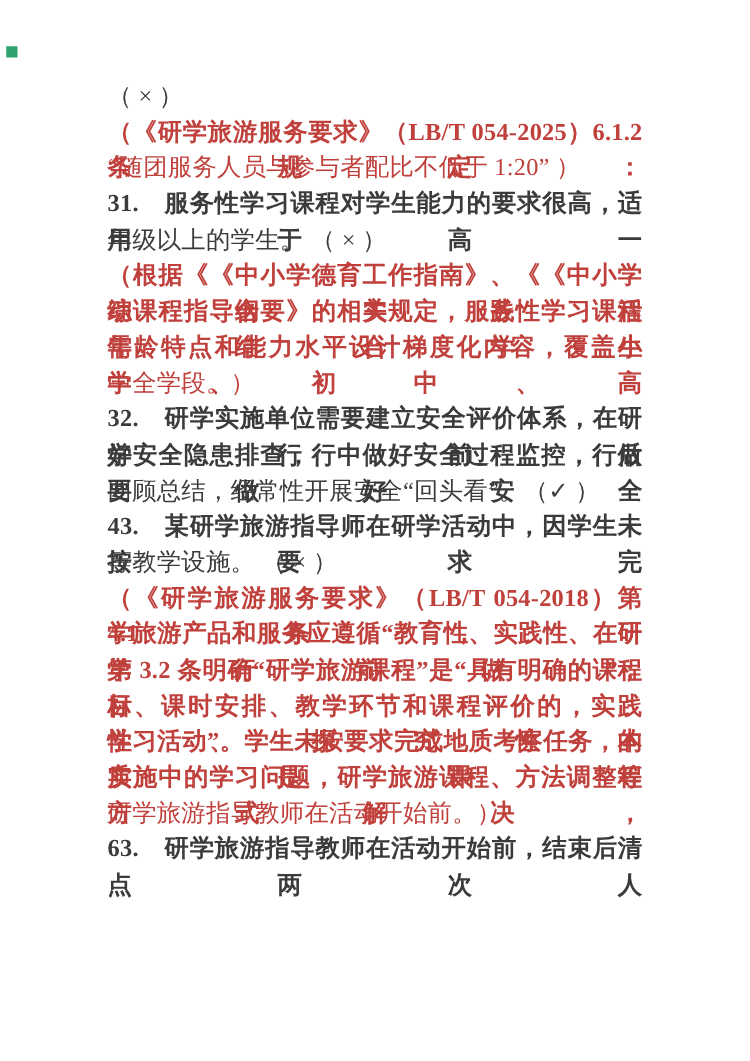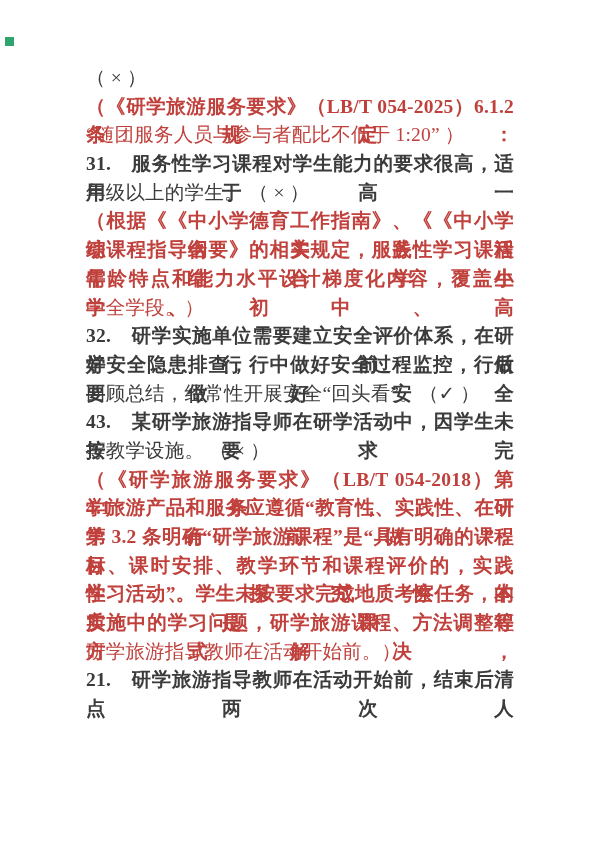--- a/index.html
+++ b/index.html
@@ -69,15 +69,15 @@
     <div class="line black end">回顾总结，经常性开展安全“回头看”。（✓ ）</div>
     <div class="line black fill">43.　某研学旅游指导师在研学活动中，因学生未按要求完</div>
     <div class="line black end">等教学设施。 （ × ）</div>
     <div class="line red fill">（《研学旅游服务要求》（LB/T 054-2018）第 4.1 条，研</div>
     <div class="line red fill">学旅游产品和服务应遵循“教育性、实践性、在研学行前做”；</div>
     <div class="line red fill">第 3.2 条明确“研学旅游课程”是“具有明确的课程目</div>
     <div class="line red fill">标、课时安排、教学环节和课程评价的，实践性、探究性的</div>
     <div class="line red fill">学习活动”。学生未按要求完成地质考察任务，本质是课程</div>
     <div class="line red fill">实施中的学习问题，研学旅游课程、方法调整等方式解决，</div>
     <div class="line red end">研学旅游指导教师在活动开始前。）</div>
-    <div class="line black fill">21.　研学旅游指导教师在活动开始前，结束后清点两次人</div>
+    <div class="line black fill">63.　研学旅游指导教师在活动开始前，结束后清点两次人</div>
   </div>
 </div>
 
 </body></html>

